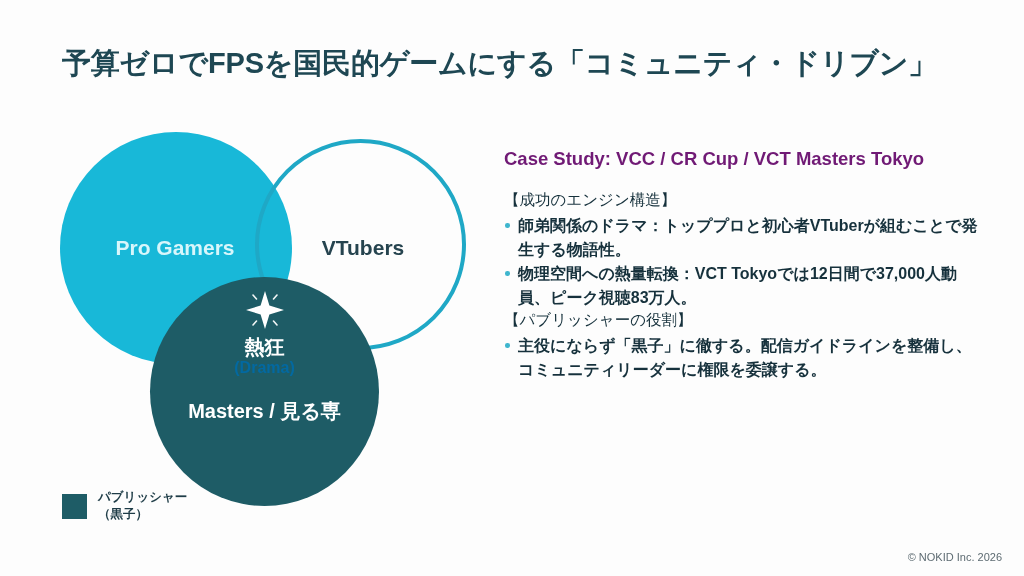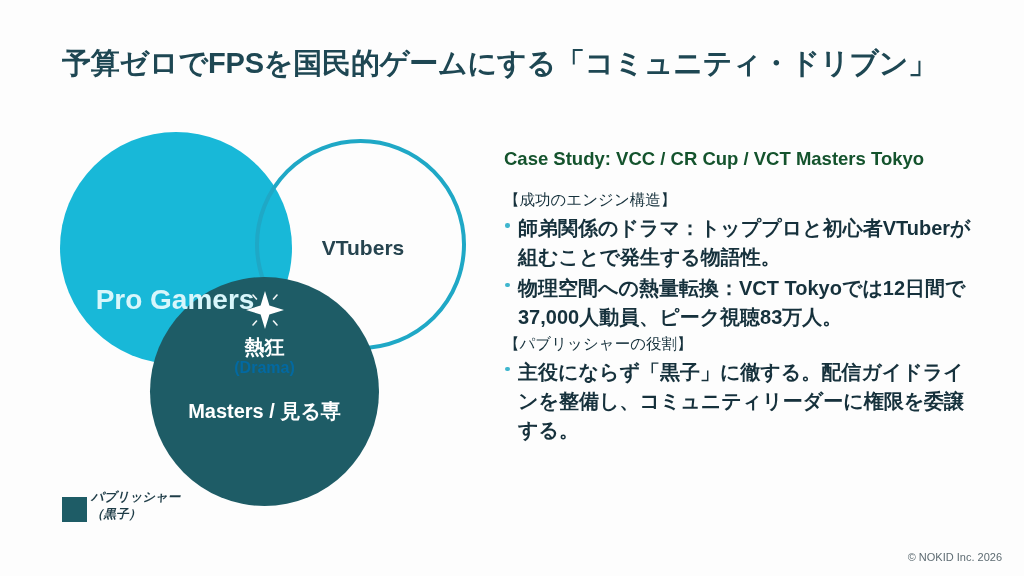--- a/index.html
+++ b/index.html
@@ -72,23 +72,22 @@
     position: absolute;
     font-weight: bold;
     white-space: nowrap;
     text-align: center;
   }
 
   #venn-label-pro-gamers {
     left: 44px;
     top: 110px;
     width: 166px;
-    font-size: 28px;
+    font-size: 21px;
     color: #d8f6fb;
-    margin-top: 48px;
   }
 
   #venn-label-vtubers {
     left: 242px;
     top: 110px;
     width: 146px;
     font-size: 21px;
     color: #26444f;
   }
 
@@ -126,23 +125,22 @@
     font-weight: bold;
     color: #ffffff;
   }
 
   
   #venn-legend {
     position: absolute;
     left: 62px;
     top: 489px;
     display: flex;
-    align-items: flex-end;
-    gap: 4px;
-    font-style: italic;
+    align-items: center;
+    gap: 11px;
   }
 
   #legend-swatch-publisher {
     width: 25px;
     height: 25px;
     background: #1e5c66;
     flex: none;
     margin-top: 1px;
   }
 
@@ -158,38 +156,38 @@
   #content-panel {
     position: absolute;
     left: 504px;
     top: 148px;
     width: 478px;
   }
 
   #case-study-heading {
     font-size: 18.5px;
     font-weight: bold;
-    color: #14532d;
+    color: #701a75;
     margin-bottom: 20px;
     white-space: nowrap;
   }
 
   .section-heading {
     font-size: 15.5px;
     font-weight: normal;
     color: #16313c;
     margin-bottom: 3px;
   }
 
   .bullet-list { list-style: none; }
 
   .bullet-item {
     position: relative;
     padding-left: 14px;
-    font-size: 20px;
+    font-size: 16px;
     font-weight: bold;
     line-height: 1.47;
     color: #16313c;
     margin-bottom: 1px;
   }
 
   .bullet-item .bullet-dot {
     position: absolute;
     left: 1px;
     top: 9px;

